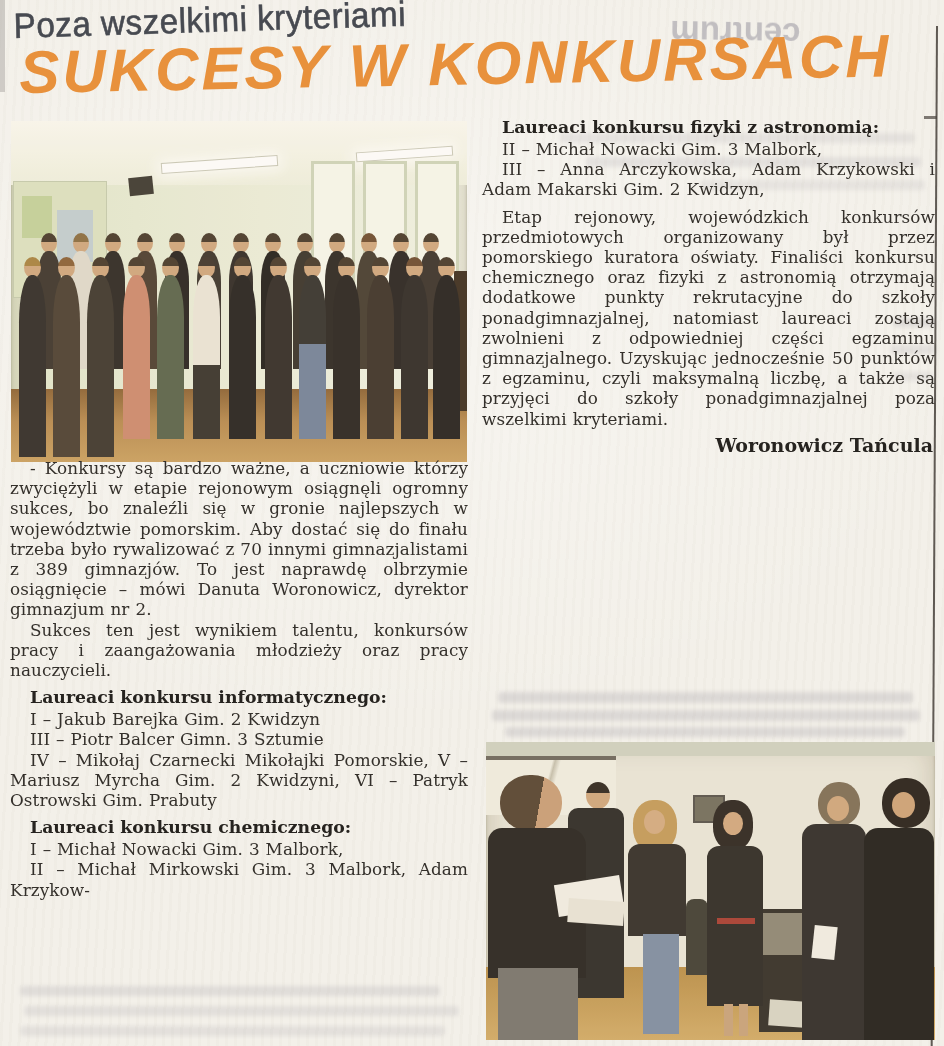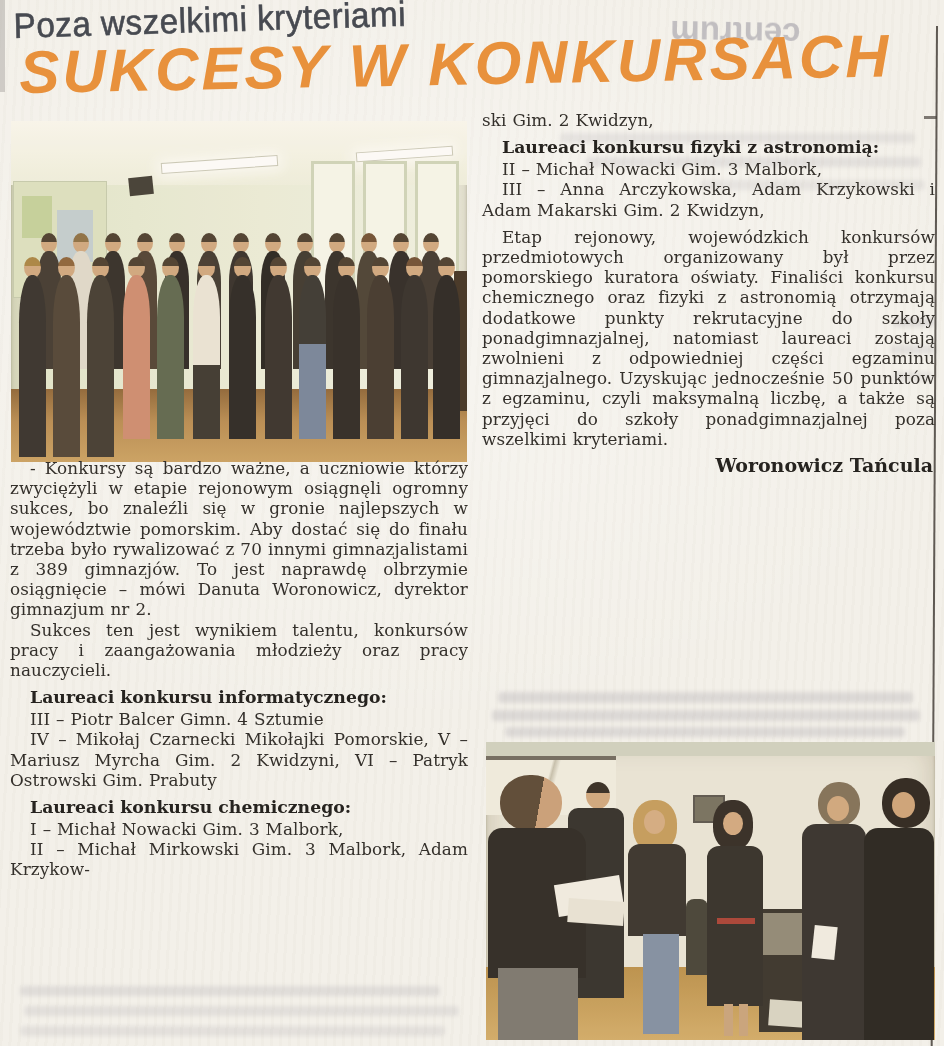--- a/index.html
+++ b/index.html
@@ -222,29 +222,29 @@
           <div class="hd" style="left: 427px; top: 136px; width: 17px; height: 21px; background: linear-gradient(rgb(69, 55, 41) 45%, rgb(208, 166, 125) 45%);"></div>
           <div class="b" style="left: 422px; top: 154px; width: 27px; height: 164px; background: rgb(34, 31, 28);"></div>
         </div>
       </div>
   </div>
 
   <div class="col col-left">
     <p class="body ind">- Konkursy są bardzo ważne, a uczniowie którzy zwyciężyli w etapie rejonowym osiągnęli ogromny sukces, bo znaleźli się w gronie najlepszych w województwie pomorskim. Aby dostać się do finału trzeba było rywalizować z 70 innymi gimnazjalistami z 389 gimnazjów. To jest naprawdę olbrzymie osiągnięcie – mówi Danuta Woronowicz, dyrektor gimnazjum nr 2.</p>
     <p class="body ind">Sukces ten jest wynikiem talentu, konkursów pracy i zaangażowania młodzieży oraz pracy nauczycieli.</p>
     <p class="h">Laureaci konkursu informatycznego:</p>
-    <p class="body item">III – Piotr Balcer Gimn. 4 Sztumie</p>
+    <p class="body item">I – Jakub Barejka Gim. 2 Kwidzyn</p>
+    <p class="body item">III – Piotr Balcer Gimn. 3 Sztumie</p>
     <p class="body item">IV – Mikołaj Czarnecki Mikołajki Pomorskie, V – Mariusz Myrcha Gim. 2 Kwidzyni, VI – Patryk Ostrowski Gim. Prabuty</p>
     <p class="h">Laureaci konkursu chemicznego:</p>
     <p class="body item">I – Michał Nowacki Gim. 3 Malbork,</p>
     <p class="body item">II – Michał Mirkowski Gim. 3 Malbork, Adam Krzykow-</p>
   </div>
 
   <div class="col col-right">
-    <p class="body">ski Gim. 2 Kwidzyn,</p>
     <p class="h">Laureaci konkursu fizyki z astronomią:</p>
     <p class="body item">II – Michał Nowacki Gim. 3 Malbork,</p>
     <p class="body item">III – Anna Arczykowska, Adam Krzykowski i Adam Makarski Gim. 2 Kwidzyn,</p>
     <p class="body ind closing">Etap rejonowy, wojewódzkich konkursów przedmiotowych organizowany był przez pomorskiego kuratora oświaty. Finaliści konkursu chemicznego oraz fizyki z astronomią otrzymają dodatkowe punkty rekrutacyjne do szkoły ponadgimnazjalnej, natomiast laureaci zostają zwolnieni z odpowiedniej części egzaminu gimnazjalnego. Uzyskując jednocześnie 50 punktów z egzaminu, czyli maksymalną liczbę, a także są przyjęci do szkoły ponadgimnazjalnej poza wszelkimi kryteriami.</p>
     <p class="author">Woronowicz Tańcula</p>
   </div>
 
   <div class="photo photo2">
     <div class="p2-topstrip"></div>
     <div class="p2-case"></div>

